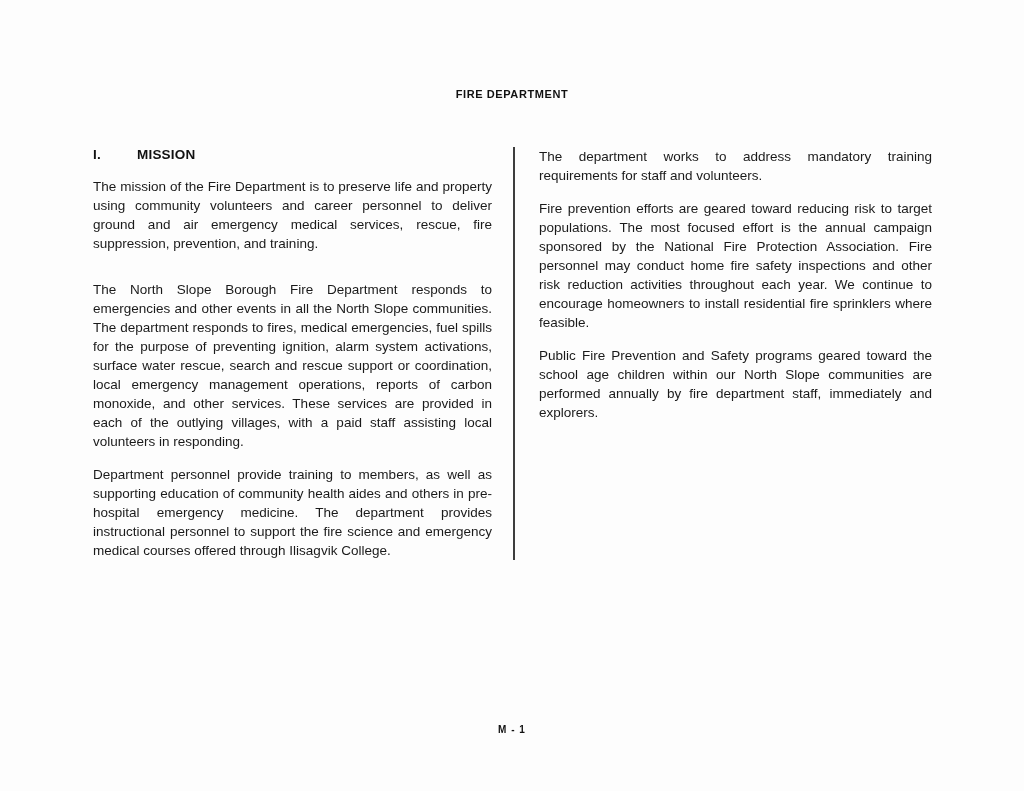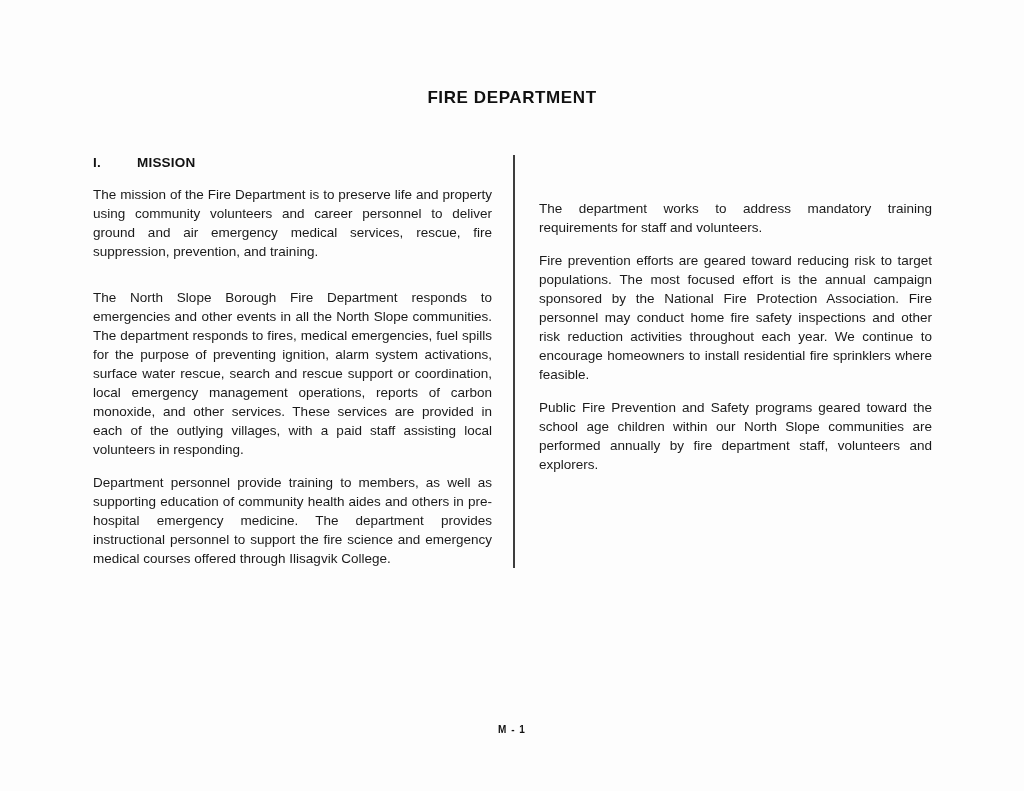--- a/index.html
+++ b/index.html
@@ -12,36 +12,36 @@
     height: 791px;
     margin: 0 auto;
     background: #fdfdfd;
     color: #161616;
     overflow: hidden;
   }
 
   .doc-title {
     margin-top: 88px;
     text-align: center;
-    font-size: 17px;
+    font-size: 11px;
     font-weight: bold;
     letter-spacing: 0.6px;
     color: #111;
   }
 
   .content {
     display: flex;
     align-items: stretch;
     margin-top: 47px;
     padding-left: 93px;
     padding-right: 92px;
   }
 
   .col-left { width: 399px; }
-  .col-right { flex: 1; margin-top: 44px; }
+  .col-right { flex: 1; }
 
   .divider {
     width: 2px;
     background: #3d3d3d;
     margin-left: 21px;
     margin-right: 24px;
   }
 
   .section-heading {
     display: flex;
@@ -100,20 +100,20 @@
         <p class="body-par">Department personnel provide training to members, as well as supporting education of community health aides and others in pre-hospital emergency medicine. The department provides instructional personnel to support the fire science and emergency medical courses offered through Ilisagvik College.</p>
       </div>
 
     </div>
 
     <div class="divider"></div>
 
     <div class="col-right">
       <p class="body-par">The department works to address mandatory training requirements for staff and volunteers.</p>
       <p class="body-par">Fire prevention efforts are geared toward reducing risk to target populations. The most focused effort is the annual campaign sponsored by the National Fire Protection Association. Fire personnel may conduct home fire safety inspections and other risk reduction activities throughout each year. We continue to encourage homeowners to install residential fire sprinklers where feasible.</p>
-      <p class="body-par">Public Fire Prevention and Safety programs geared toward the school age children within our North Slope communities are performed annually by fire department staff, volunteers and explorers.</p>
+      <p class="body-par">Public Fire Prevention and Safety programs geared toward the school age children within our North Slope communities are performed annually by fire department staff, immediately and explorers.</p>
     </div>
 
   </div>
 
   <div class="page-number">M - 1</div>
 
 </div>
 
 </body></html>

